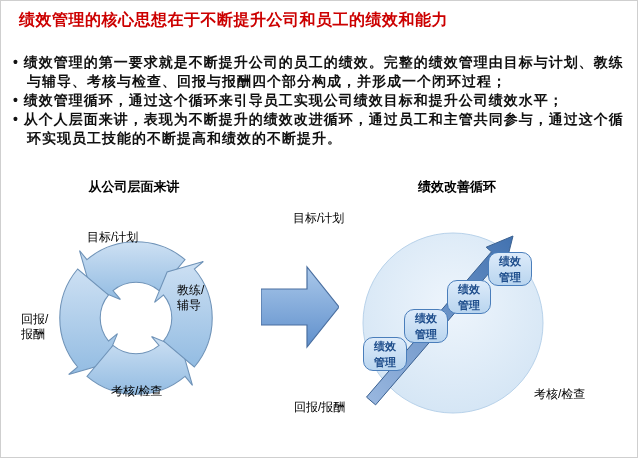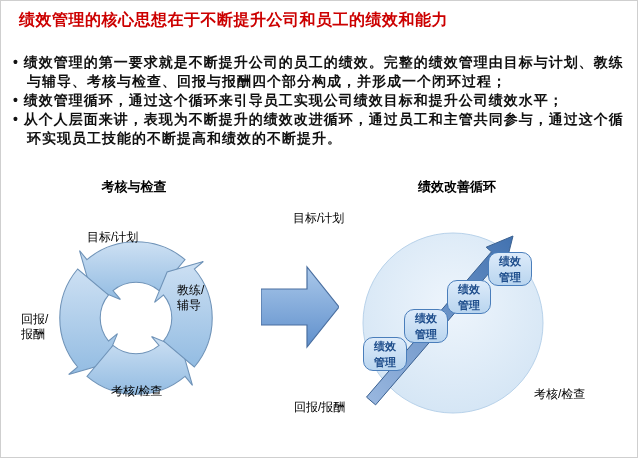--- a/index.html
+++ b/index.html
@@ -43,21 +43,21 @@
 <div class="slide">
 
   <div class="title">绩效管理的核心思想在于不断提升公司和员工的绩效和能力</div>
 
   <div class="bullets">
     <p>• 绩效管理的第一要求就是不断提升公司的员工的绩效。完整的绩效管理由目标与计划、教练与辅导、考核与检查、回报与报酬四个部分构成，并形成一个闭环过程；</p>
     <p>• 绩效管理循环，通过这个循环来引导员工实现公司绩效目标和提升公司绩效水平；</p>
     <p>• 从个人层面来讲，表现为不断提升的绩效改进循环，通过员工和主管共同参与，通过这个循环实现员工技能的不断提高和绩效的不断提升。</p>
   </div>
 
-  <div class="diagram-title" style="left:53px;top:177px;width:160px">考核与检查</div>
+  <div class="diagram-title" style="left:53px;top:177px;width:160px">从公司层面来讲</div>
 
   <svg class="abs-svg" style="left:14px;top:193px" width="242" height="248" viewBox="0 0 270 270">
     <defs>
       <linearGradient id="segGrad" x1="0" y1="0" x2="0" y2="1">
         <stop offset="0" stop-color="#cde0f3"></stop>
         <stop offset="1" stop-color="#93bce2"></stop>
       </linearGradient>
     </defs>
     <path d="M189.7 69.9 A85 85 0 0 0 80.3 69.9 L72.0 59.9 L83.6 100.3 L117.6 114.3 L109.3 104.4 A40 40 0 0 1 160.7 104.4 Z" fill="url(#segGrad)" stroke="#6f93b8" stroke-width="1.2"></path>
     <path d="M69.9 80.3 A85 85 0 0 0 69.9 189.7 L59.9 198.0 L100.3 186.4 L114.3 152.4 L104.4 160.7 A40 40 0 0 1 104.4 109.3 Z" fill="url(#segGrad)" stroke="#6f93b8" stroke-width="1.2"></path>

